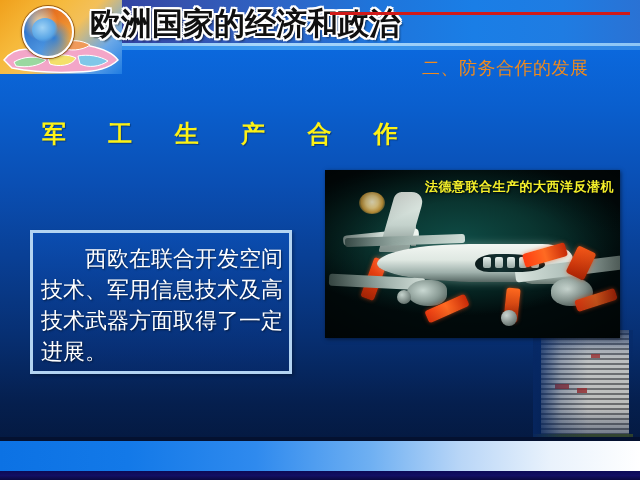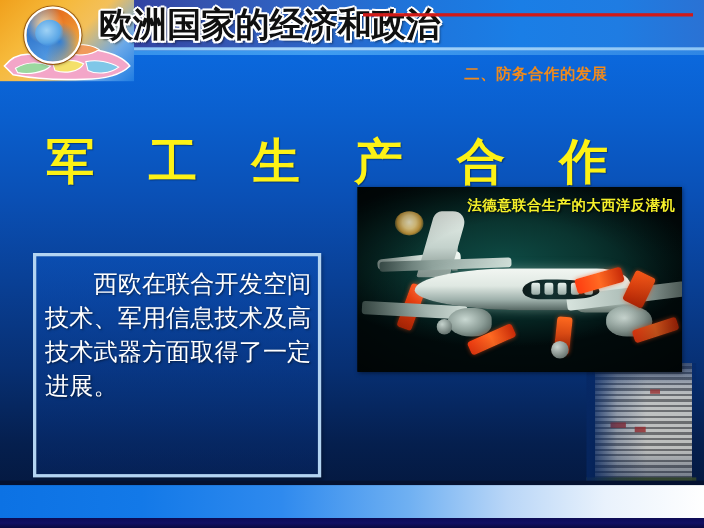--- a/index.html
+++ b/index.html
@@ -156,45 +156,45 @@
       -1.2px -1.2px 0 #2a1800, 1.2px -1.2px 0 #2a1800,
       -1.2px  1.2px 0 #2a1800, 1.2px  1.2px 0 #2a1800,
        0 0 2px #3a2400;
   }
 
   
   .section-sub {
     position:absolute;
     left:400px; top:56px;
     width:232px;
-    font-size:14px;
-    font-weight:700;
+    font-size:18px;
+    font-weight:400;
     color:#f08a1c;
     line-height:24px;
     text-indent: 22px;
     letter-spacing:0.5px;
   }
 
   
   .main-heading {
     position:absolute;
     left:42px; top:118px;
-    font-size:44px;
+    font-size:24px;
     font-weight:700;
     color:#fdf215;
     letter-spacing:17px;
     white-space:nowrap;
     text-shadow: 1px 1px 1px rgba(0,0,0,.35);
   }
 
   
   .textbox {
     position:absolute;
     left:30px; top:230px;
-    width:262px; height:204px;
+    width:262px; height:144px;
     border:3px solid #b3d4f2;
     box-sizing:border-box;
     background: linear-gradient(180deg,
         rgba(12,84,190,.55) 0%,
         rgba(10,66,158,.45) 45%,
         rgba(8,46,120,.35) 100%);
     box-shadow: 2px 2px 3px rgba(0,0,0,.25);
   }
   .textbox-text {
     position:absolute;

